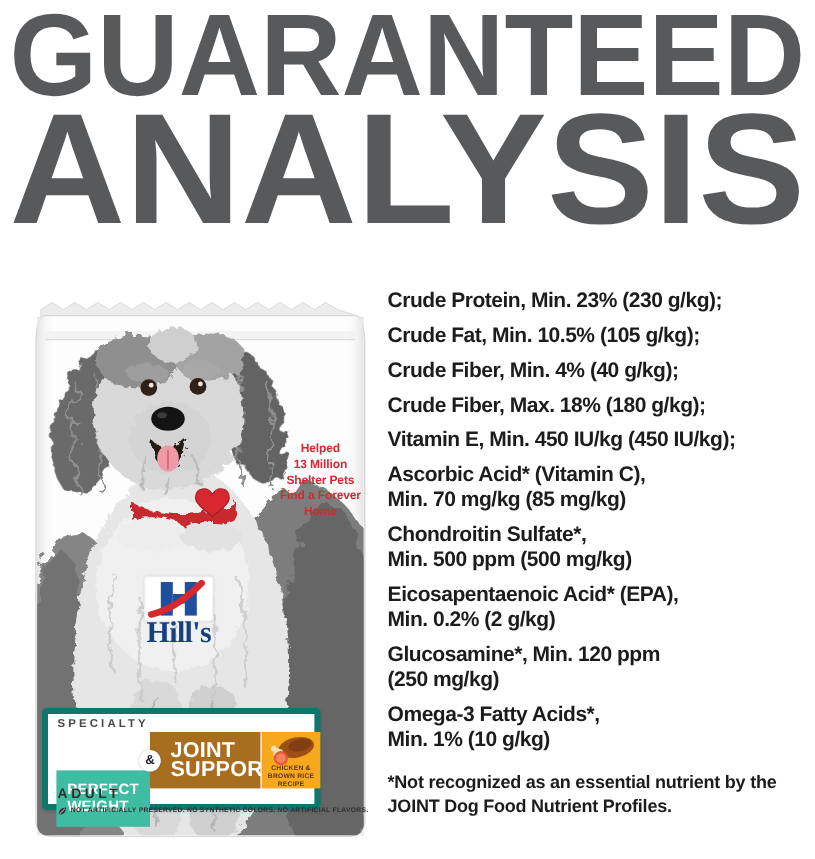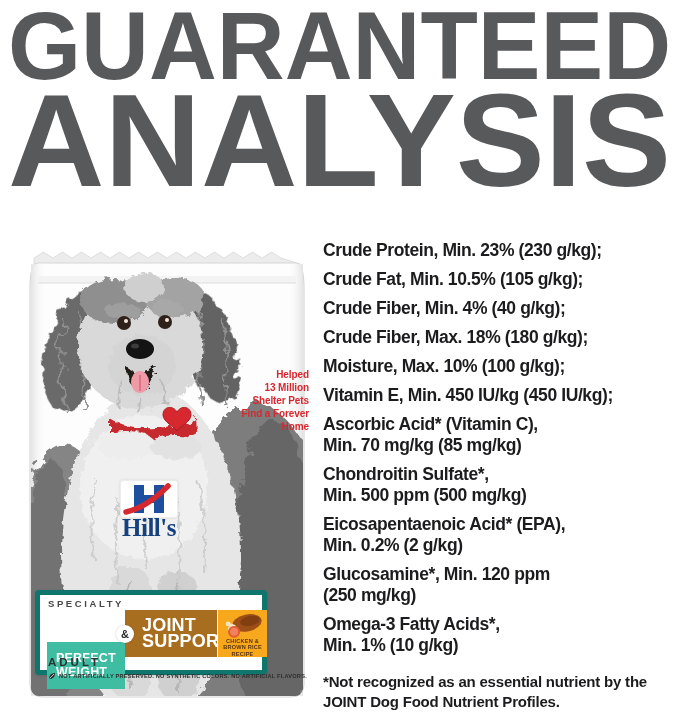--- a/index.html
+++ b/index.html
@@ -18,21 +18,21 @@
   .t1{font-size:97px;}
   .t2{font-size:131px;}
 
   
   .bag{position:absolute;left:26px;top:249px;width:282px;height:458px;}
   .bag-art{position:absolute;left:0;top:0;}
   .centered{position:absolute;left:123px;transform:translateX(-50%);}
 
   .promo{position:absolute;left:199px;top:119px;width:84px;
     color:var(--hills-red);font-size:10px;line-height:13px;font-weight:700;
-    text-align:right;white-space:pre-line;letter-spacing:-0.1px;}
+    text-align:center;white-space:pre-line;letter-spacing:-0.1px;}
 
   .hills-box{top:231px;width:58px;height:38px;background:#fff;
     border:1px solid #ececec;border-radius:3px;box-shadow:0 0 3px rgba(0,0,0,.10);}
   .wordmark{top:266px;color:var(--wordmark-blue);font-family:"Liberation Serif",serif;
     font-weight:700;font-size:25px;line-height:25px;letter-spacing:-0.5px;}
 
   .ribbon{top:290px;width:130px;height:34px;}
   .ribbon svg{position:absolute;left:0;top:0;}
   .ribbon-main{position:absolute;left:0;top:5px;width:130px;text-align:center;
     color:#fff;font-weight:700;font-size:14px;letter-spacing:1.2px;}
@@ -207,21 +207,20 @@
         <span class="claims">NOT ARTIFICIALLY PRESERVED. NO SYNTHETIC COLORS. NO ARTIFICIAL FLAVORS.</span>
       </div>
     </div>
   </div>
 
   <div class="analysis">
     <div class="item">Crude Protein, Min. 23% (230 g/kg);</div>
     <div class="item">Crude Fat, Min. 10.5% (105 g/kg);</div>
     <div class="item">Crude Fiber, Min. 4% (40 g/kg);</div>
     <div class="item">Crude Fiber, Max. 18% (180 g/kg);</div>
-    <div class="item">Moisture, Max. 10% (100 g/kg);</div>
     <div class="item">Vitamin E, Min. 450 IU/kg (450 IU/kg);</div>
     <div class="item">Ascorbic Acid* (Vitamin C),
 Min. 70 mg/kg (85 mg/kg)</div>
     <div class="item">Chondroitin Sulfate*,
 Min. 500 ppm (500 mg/kg)</div>
     <div class="item">Eicosapentaenoic Acid* (EPA),
 Min. 0.2% (2 g/kg)</div>
     <div class="item">Glucosamine*, Min. 120 ppm
 (250 mg/kg)</div>
     <div class="item">Omega-3 Fatty Acids*,

